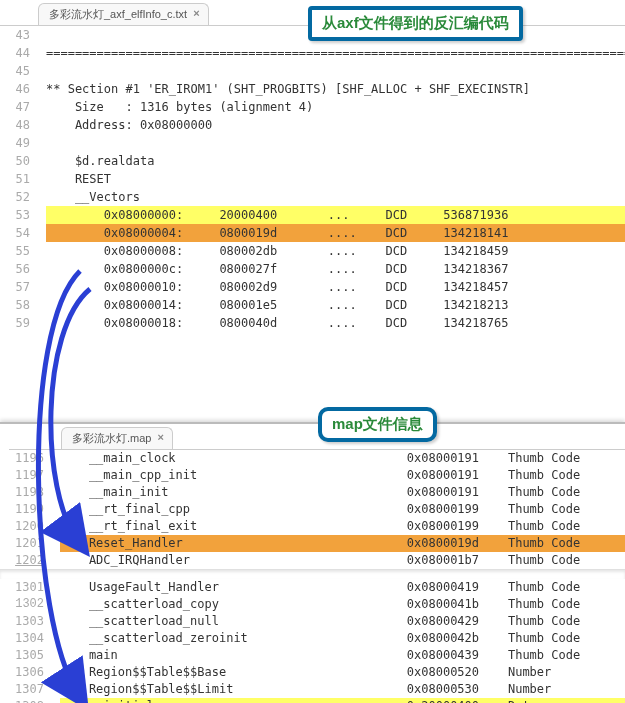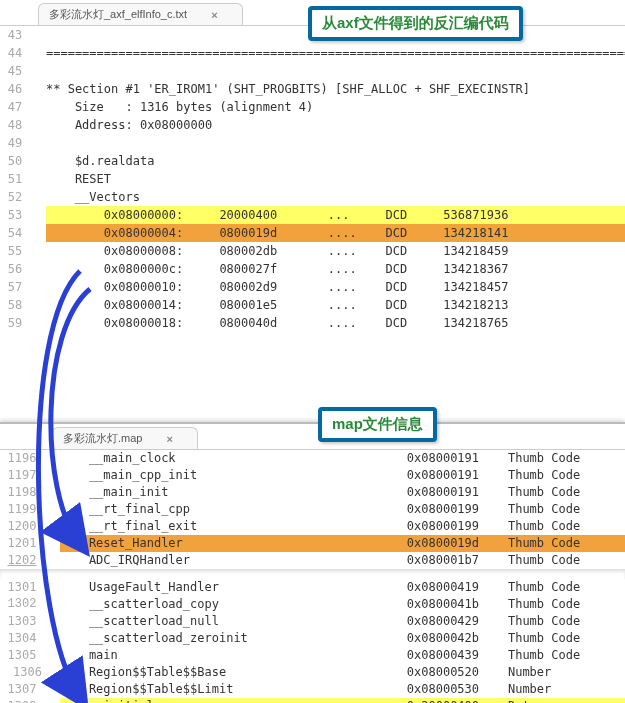--- a/index.html
+++ b/index.html
@@ -19,38 +19,37 @@
     display: flex;
     align-items: flex-end;
     padding-left: 38px;
     border-bottom: 1px solid #ccc;
   }
   .tab {
     background: #f8f8f8;
     border: 1px solid #ccc;
     border-bottom: none;
     border-radius: 6px 6px 0 0;
-    padding: 3px 24px 3px 10px;
+    padding: 3px 8px 3px 10px;
     font-size: 11px;
     display: flex;
-    align-items: center;
-    gap: 24px;
+    gap: 6px;
     font-family: "Microsoft YaHei", sans-serif;
     color: #555;
   }
   .tab .close {
     color: #888;
     font-weight: bold;
     cursor: pointer;
   }
   .gutter {
     position: absolute;
     left: 0;
     width: 36px;
-    text-align: center;
+    text-align: right;
     color: #aaa;
     font-size: 12px;
     line-height: 18px;
     padding-right: 6px;
     background: #fff;
   }
   .code-area {
     position: relative;
     padding-left: 46px;
     line-height: 18px;
@@ -128,24 +127,24 @@
     <div class="code-line">54</div>
     <div class="code-line">55</div>
     <div class="code-line">56</div>
     <div class="code-line">57</div>
     <div class="code-line">58</div>
     <div class="code-line">59</div>
   </div>
 
 <div class="code-area" style="top:0;" id="code1"><div class="code-line"></div><div class="code-line">====================================================================================</div><div class="code-line"></div><div class="code-line">** Section #1 'ER_IROM1' (SHT_PROGBITS) [SHF_ALLOC + SHF_EXECINSTR]</div><div class="code-line">    Size   : 1316 bytes (alignment 4)</div><div class="code-line">    Address: 0x08000000</div><div class="code-line"></div><div class="code-line">    $d.realdata</div><div class="code-line">    RESET</div><div class="code-line">    __Vectors</div><div class="code-line hl-yellow">        0x08000000:     20000400       ...     DCD     536871936</div><div class="code-line hl-orange">        0x08000004:     0800019d       ....    DCD     134218141</div><div class="code-line">        0x08000008:     080002db       ....    DCD     134218459</div><div class="code-line">        0x0800000c:     0800027f       ....    DCD     134218367</div><div class="code-line">        0x08000010:     080002d9       ....    DCD     134218457</div><div class="code-line">        0x08000014:     080001e5       ....    DCD     134218213</div><div class="code-line">        0x08000018:     0800040d       ....    DCD     134218765</div></div>
 
-<div class="callout" style="top:407px; left:318px;">map文件信息</div>
+<div class="callout" style="top:407px; left:318px;border-radius:10px;">map文件信息</div>
 
 <div class="pane2-wrap">
-  <div class="tab-bar" style="padding-left:52px;">
+  <div class="tab-bar" style="padding-left:52px;margin-left:9px;">
     <div class="tab">
       <span>多彩流水灯.map</span>
       <span class="close">×</span>
     </div>
   </div>
   <div style="position:relative;">
     <div class="gutter" style="top:0; width:50px;" id="gutterMapTop">
         <div class="code-line" style="line-height: 17px; height: 17px;">1196</div>
         <div class="code-line" style="line-height: 17px; height: 17px;">1197</div>
         <div class="code-line" style="line-height: 17px; height: 17px;">1198</div>

